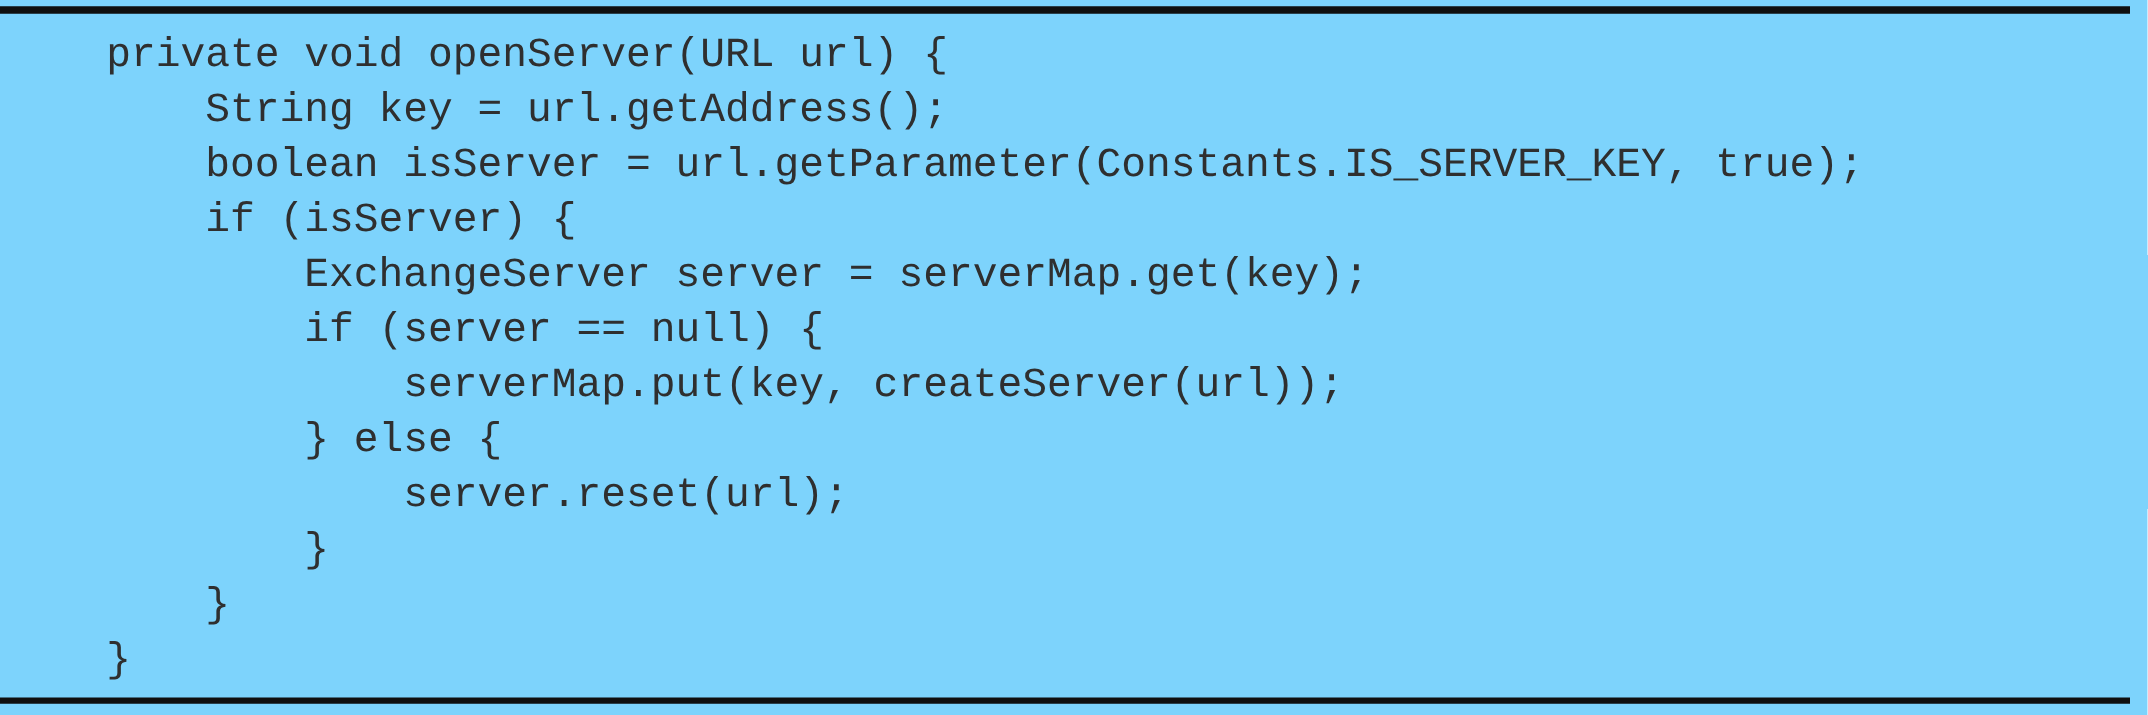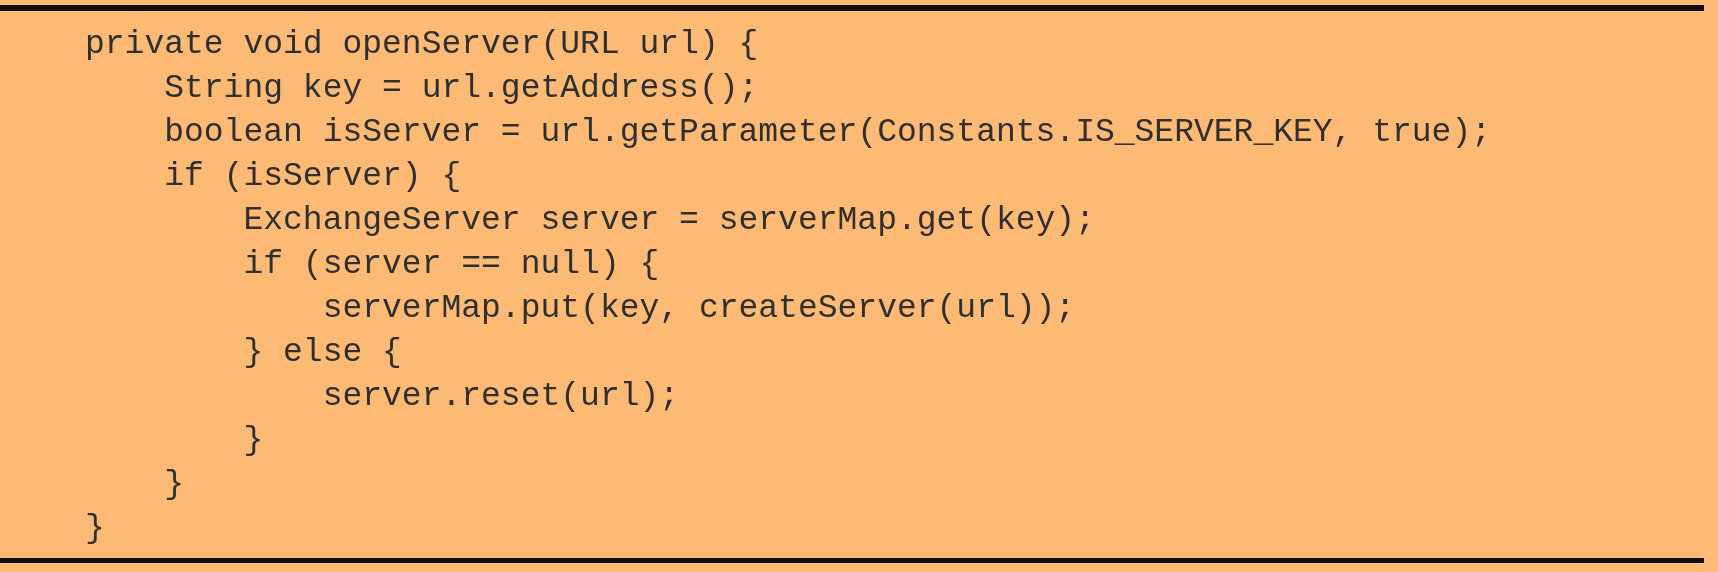--- a/index.html
+++ b/index.html
@@ -4,21 +4,21 @@
 <style>
   html, body {
     margin: 0;
     padding: 0;
     background: #ffffff;
   }
   .figure {
     position: relative;
     width: 1718px;
     height: 572px;
-    background: #fdba74;
+    background: #7dd3fc;
     overflow: hidden;
   }
   .rule {
     position: absolute;
     left: 0;
     width: 1704px;
     background: #0f0f0f;
   }
   .rule-top {
     top: 5px;

